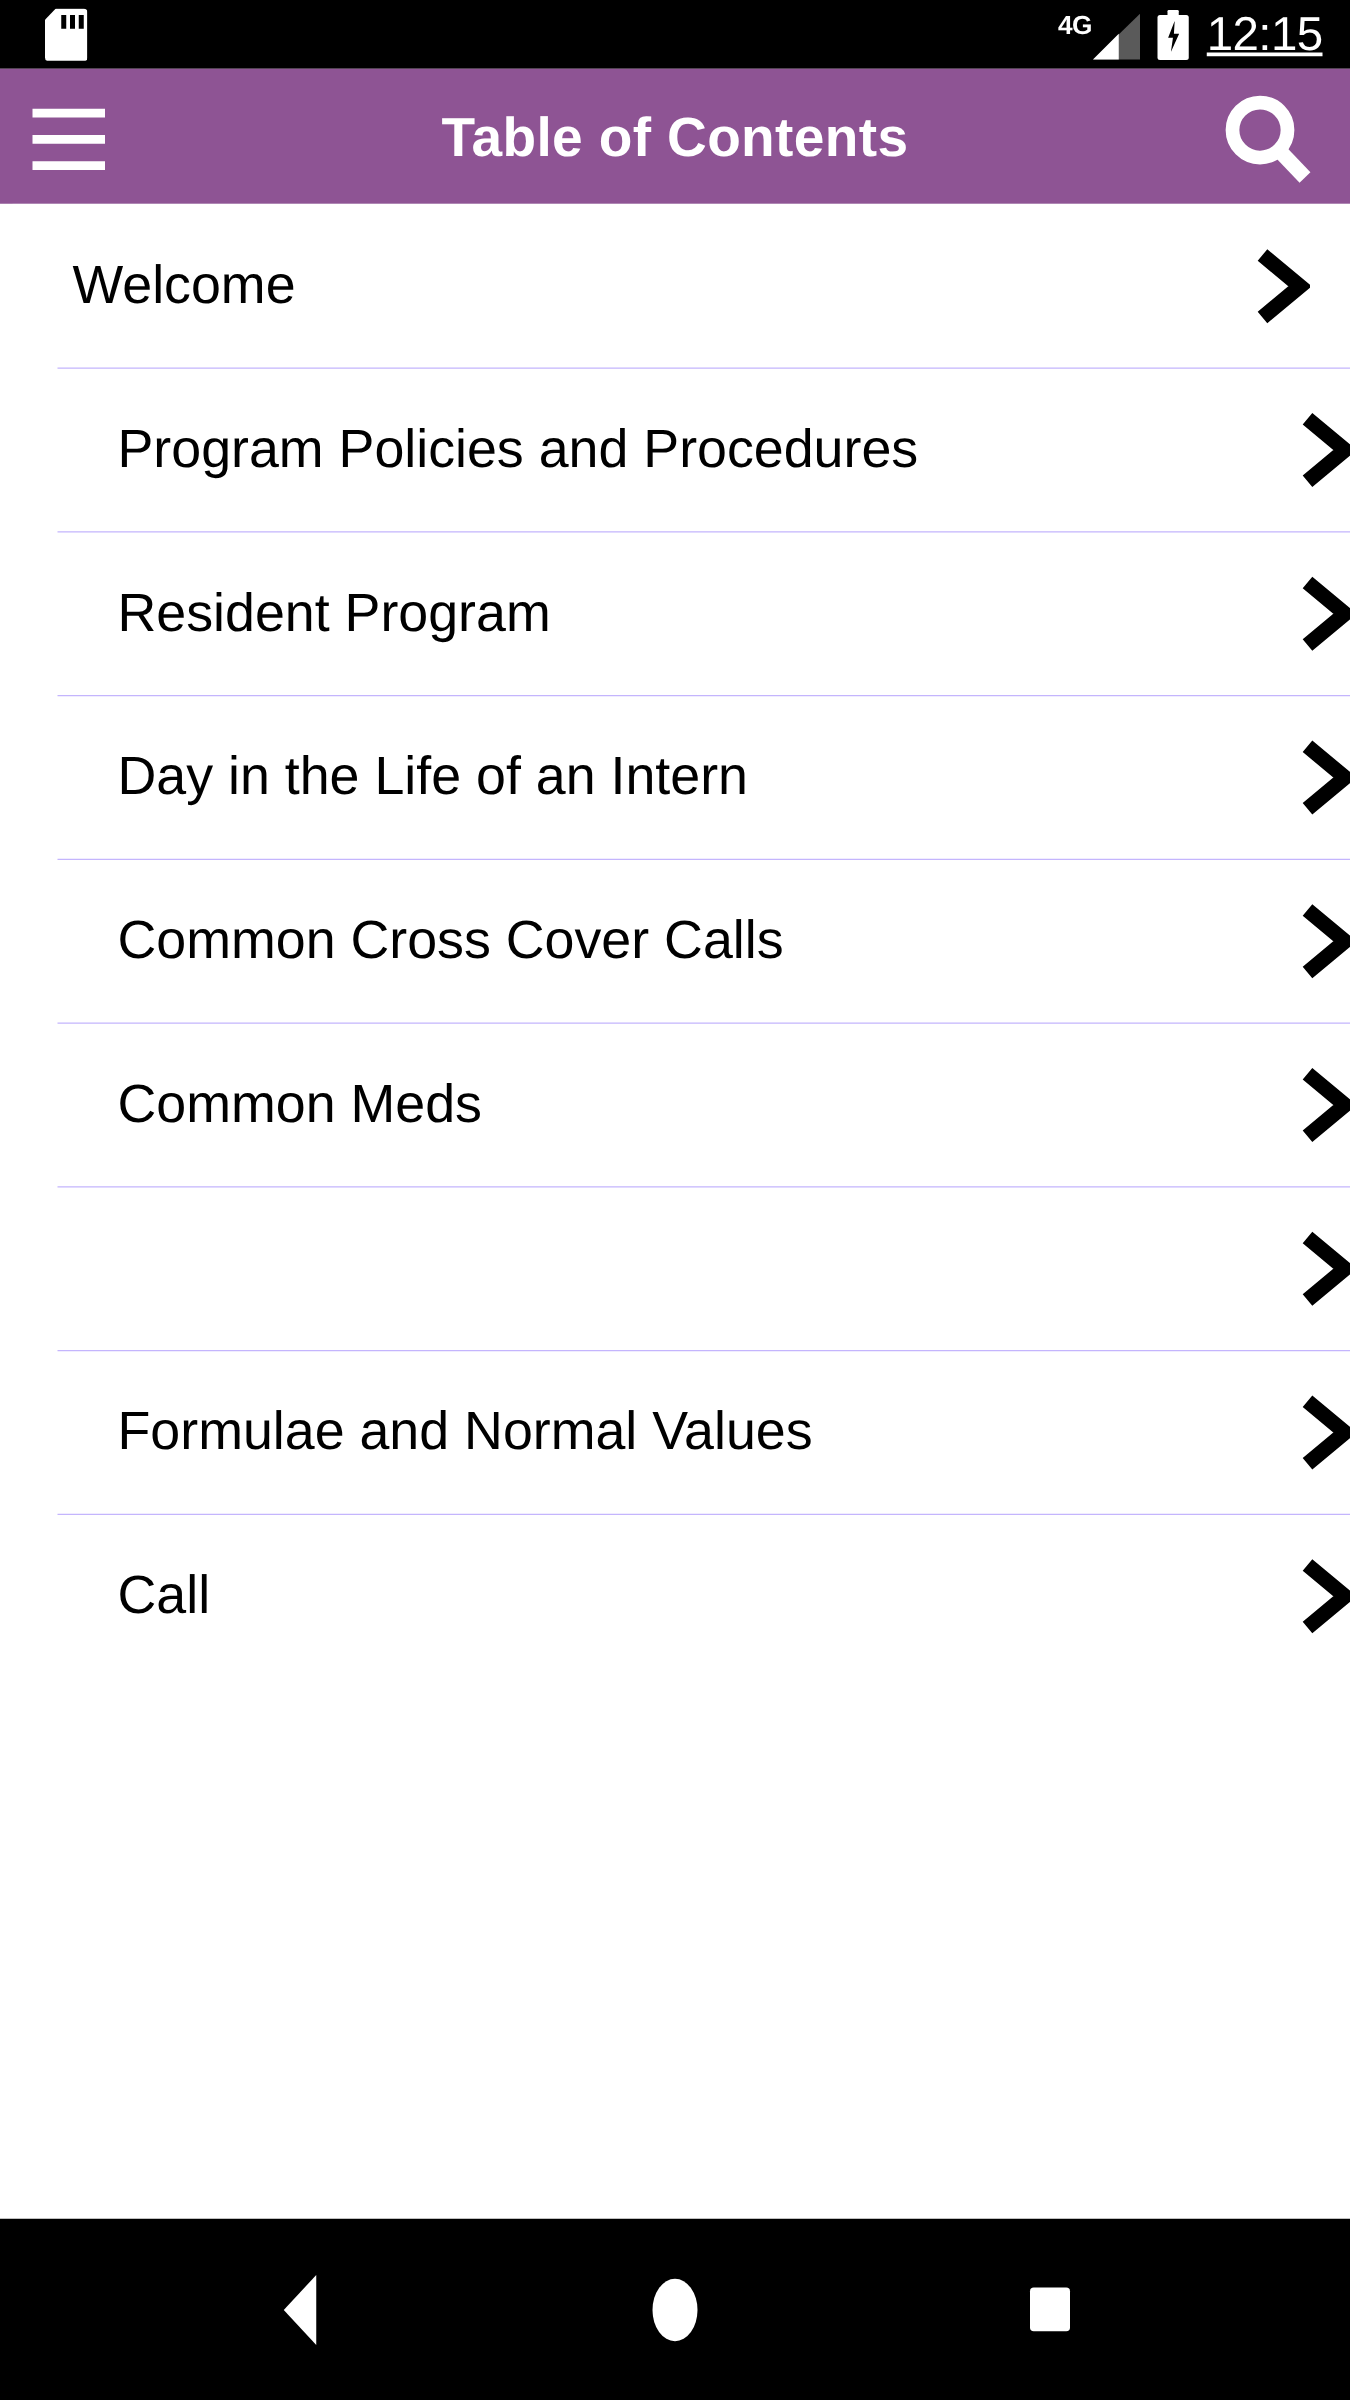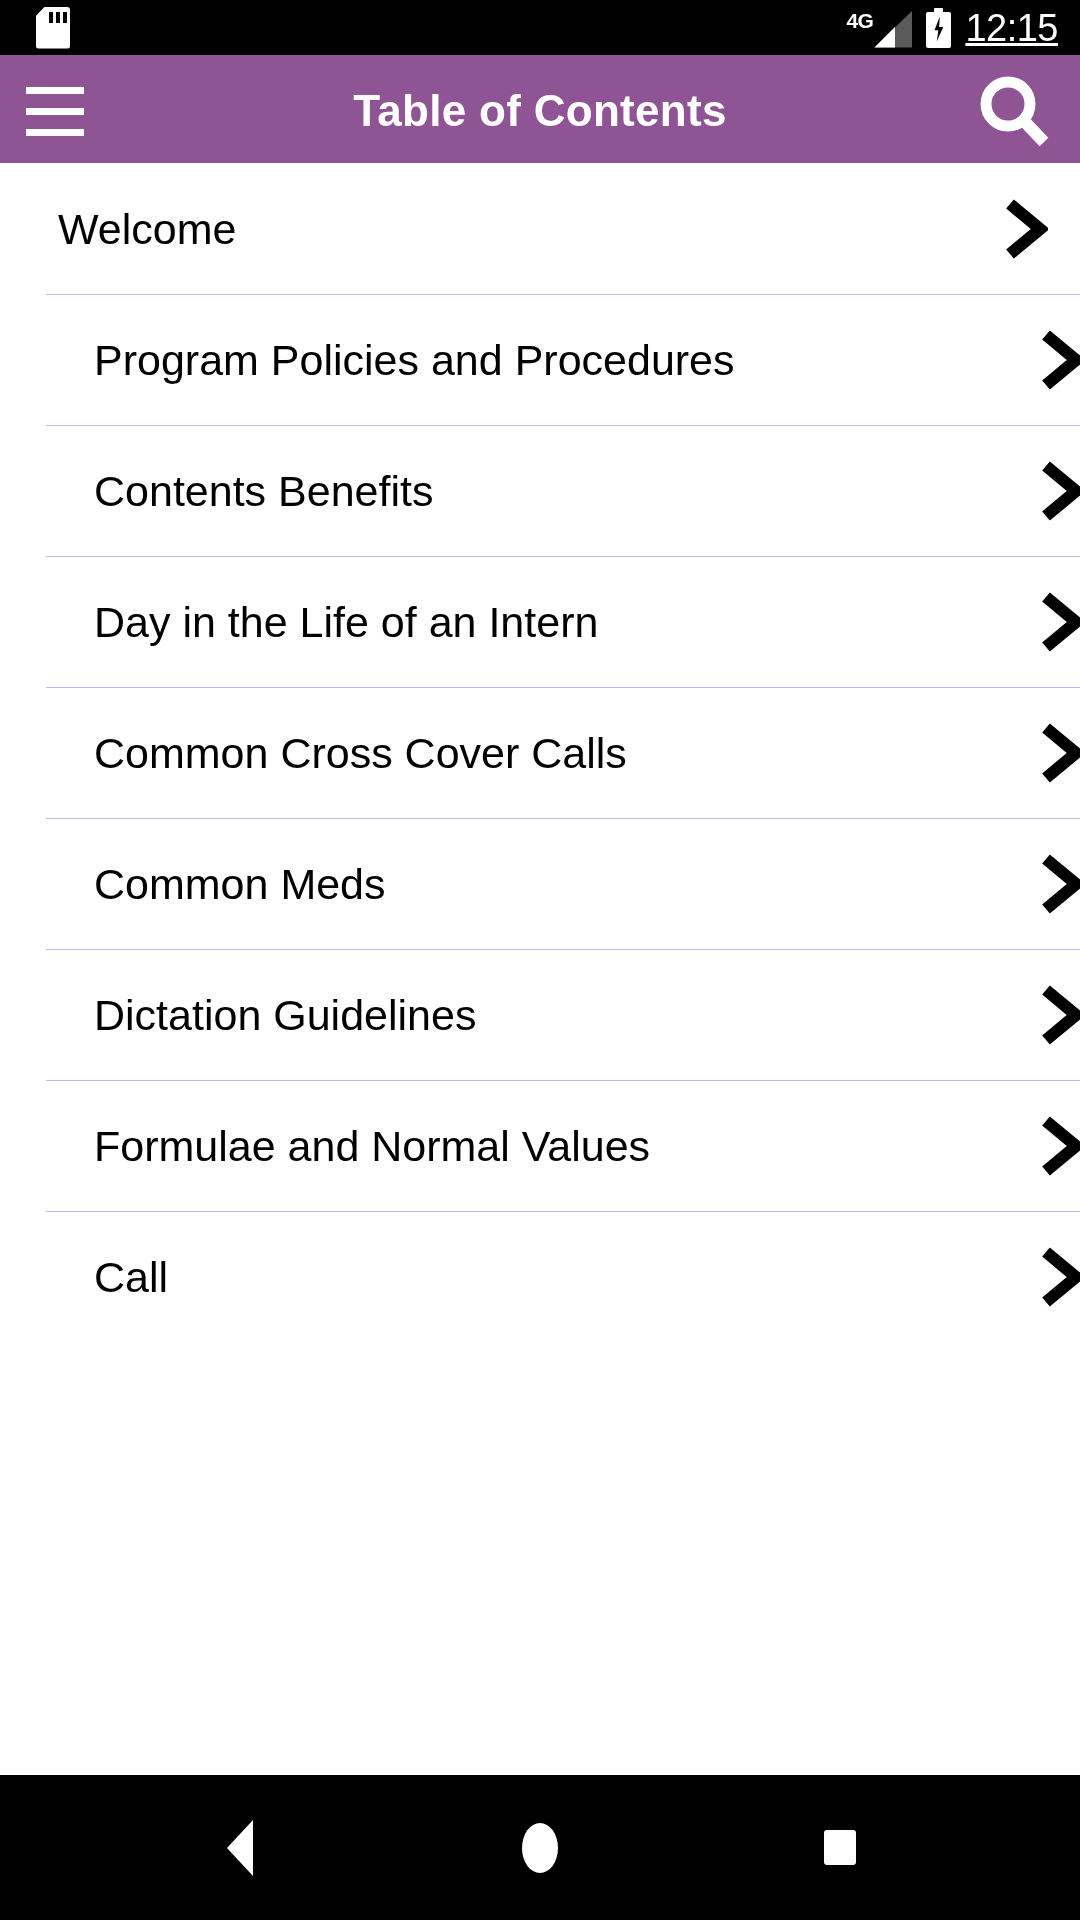--- a/index.html
+++ b/index.html
@@ -322,21 +322,21 @@
   <div class="toc-row">
     <span class="toc-label">Program Policies and Procedures</span>
     <span class="toc-chevron">
       <svg width="46" height="62" viewBox="0 0 46 62">
           <polyline points="8,6 38,31 8,56" fill="none" stroke="#000000" stroke-width="12" stroke-linejoin="miter"></polyline>
         </svg>
     </span>
   </div>
 
   <div class="toc-row">
-    <span class="toc-label">Contents Benefits</span>
+    <span class="toc-label">Resident Program</span>
     <span class="toc-chevron">
       <svg width="46" height="62" viewBox="0 0 46 62">
           <polyline points="8,6 38,31 8,56" fill="none" stroke="#000000" stroke-width="12" stroke-linejoin="miter"></polyline>
         </svg>
     </span>
   </div>
 
   <div class="toc-row">
     <span class="toc-label">Day in the Life of an Intern</span>
     <span class="toc-chevron">
@@ -359,21 +359,20 @@
   <div class="toc-row">
     <span class="toc-label">Common Meds</span>
     <span class="toc-chevron">
       <svg width="46" height="62" viewBox="0 0 46 62">
           <polyline points="8,6 38,31 8,56" fill="none" stroke="#000000" stroke-width="12" stroke-linejoin="miter"></polyline>
         </svg>
     </span>
   </div>
 
   <div class="toc-row">
-    <span class="toc-label">Dictation Guidelines</span>
     <span class="toc-chevron">
       <svg width="46" height="62" viewBox="0 0 46 62">
           <polyline points="8,6 38,31 8,56" fill="none" stroke="#000000" stroke-width="12" stroke-linejoin="miter"></polyline>
         </svg>
     </span>
   </div>
 
   <div class="toc-row">
     <span class="toc-label">Formulae and Normal Values</span>
     <span class="toc-chevron">

